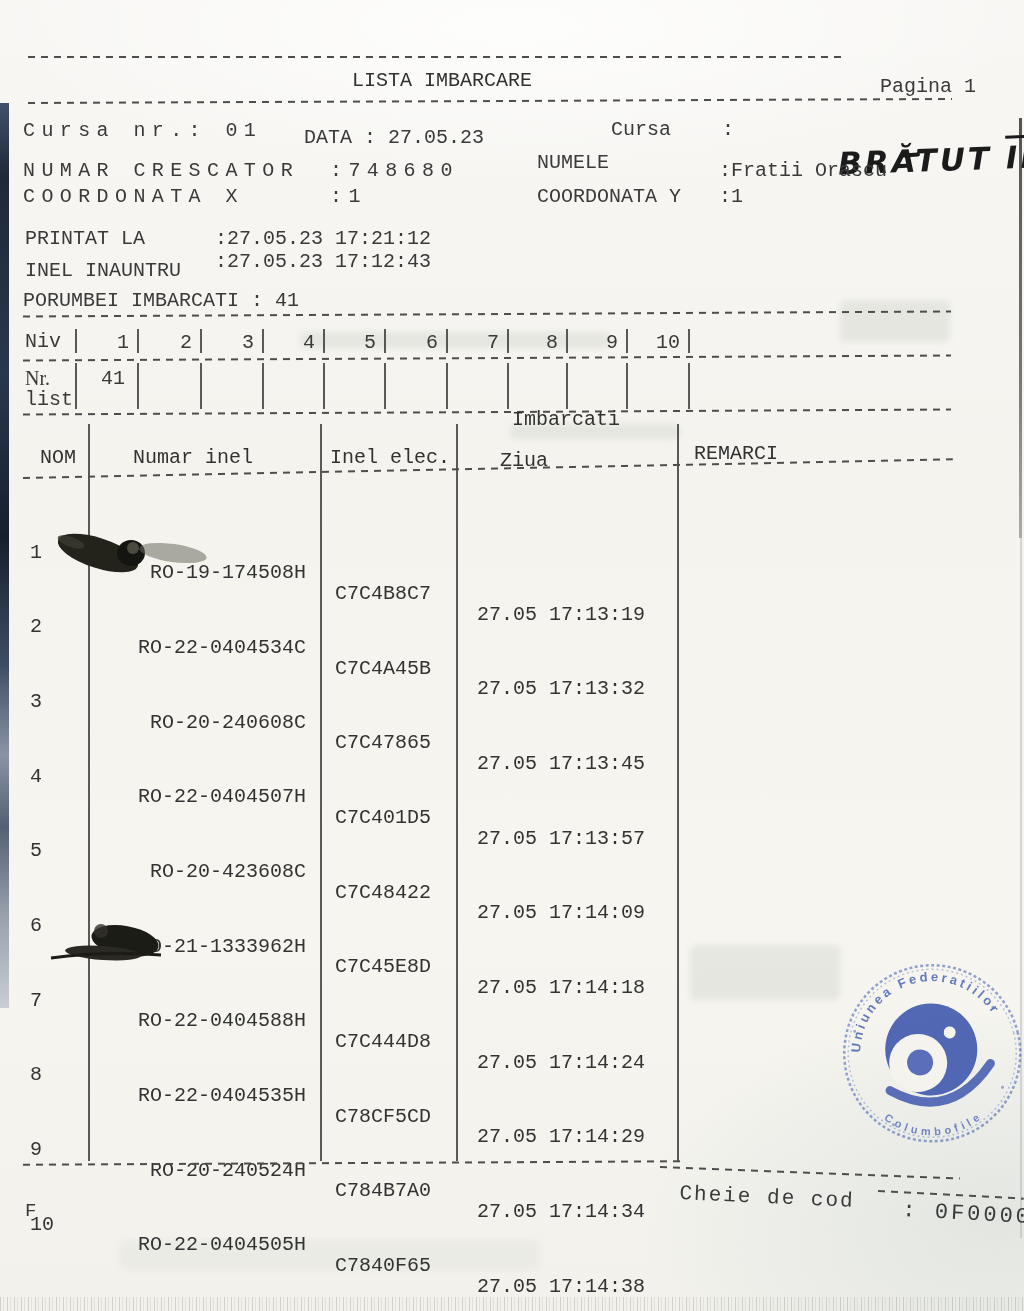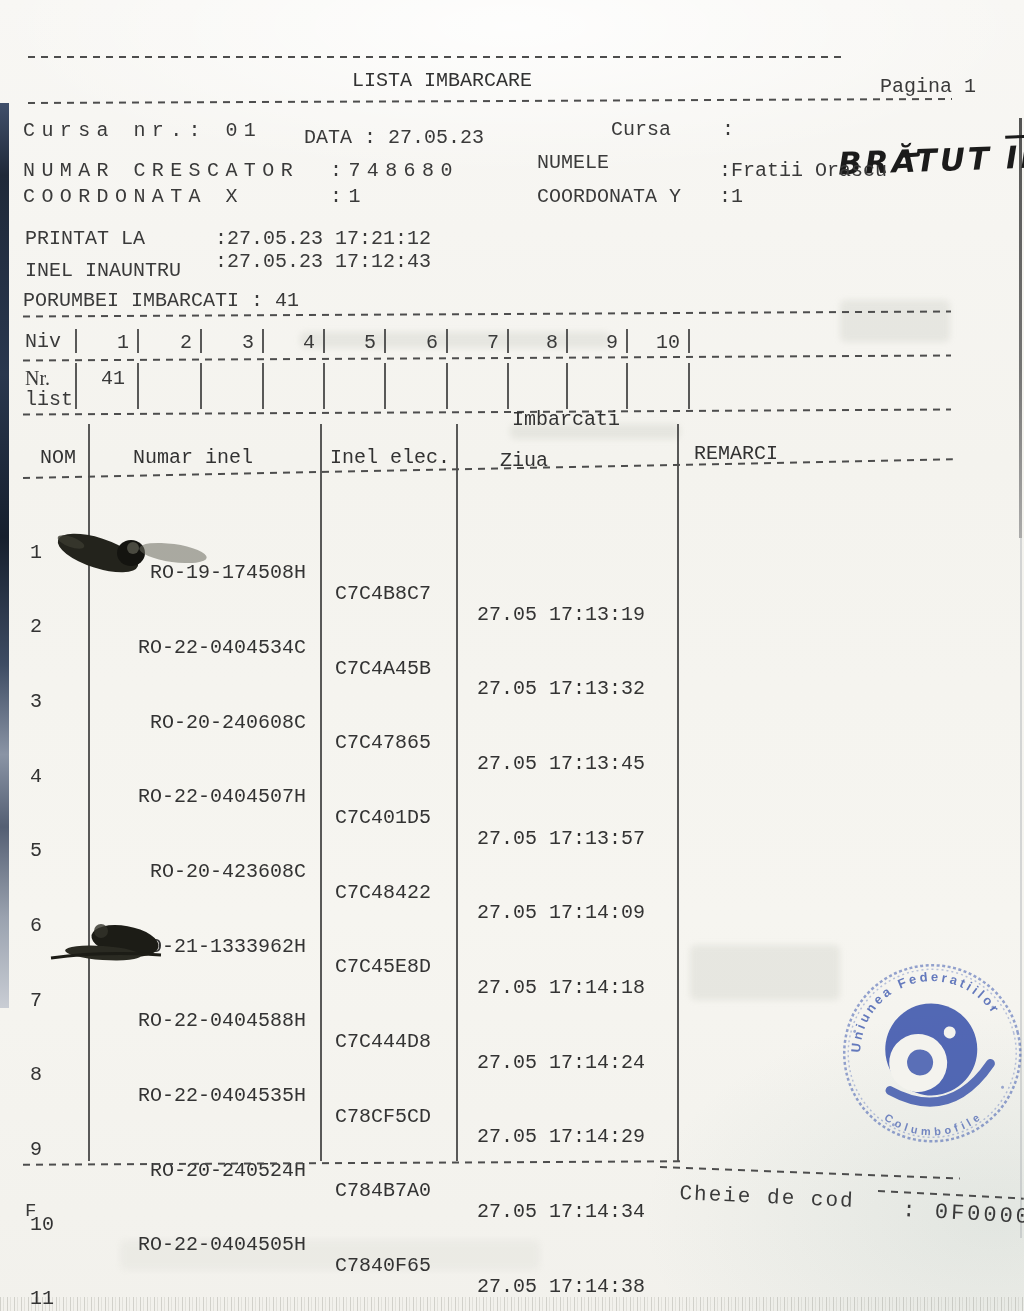--- a/index.html
+++ b/index.html
@@ -194,26 +194,20 @@
       <span class="c-time">27.05 17:14:34</span>
     </div>
   
     <div class="trow">
       <span class="c-nr">10</span>
       <span class="c-ring">RO-22-0404505H</span>
       <span class="c-chip">C7840F65</span>
       <span class="c-time">27.05 17:14:38</span>
     </div>
   
-    <div class="trow">
-      <span class="c-nr">11</span>
-      <span class="c-ring">RO-22-0404504H</span>
-      
-      
-    </div>
   
     
   
     
   
     
   
     
   
     

